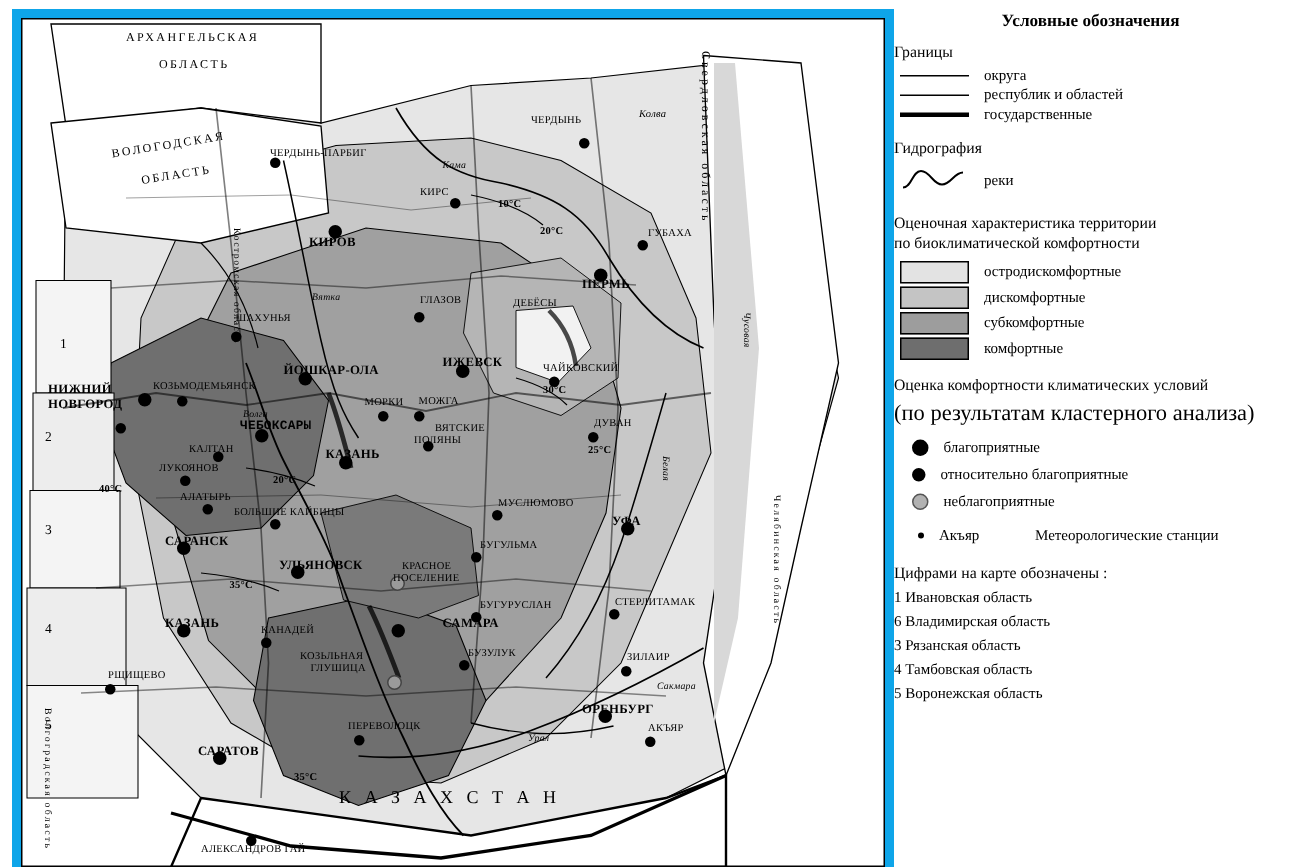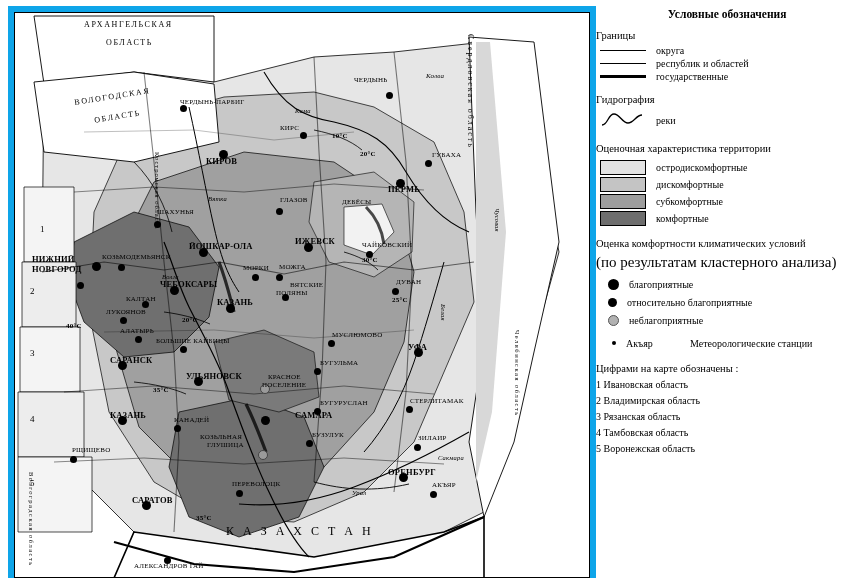--- a/index.html
+++ b/index.html
@@ -154,21 +154,21 @@
     <div class="dot d1" style="left:104px;top:404px;"></div>
     <div class="dot d1" style="left:247px;top:404px;"></div>
     <div class="dot d1" style="left:400px;top:336px;"></div>
     <div class="dot d1" style="left:385px;top:461px;"></div>
     <div class="dot d1" style="left:128px;top:489px;"></div>
 
     <div class="lbl city" style="left:192px;top:144px;">КИРОВ</div>
     <div class="lbl city" style="left:374px;top:172px;">ПЕРМЬ</div>
     <div class="lbl city" style="left:281px;top:224px;">ИЖЕВСК</div>
     <div class="lbl city" style="left:175px;top:229px;">ЙОШКАР-ОЛА</div>
-    <div class="lbl city" style="left:146px;top:267px;">ЧЕБОКСАРЫ</div>
+    <div class="lbl city" style="left:146px;top:267px;font-family:Liberation Mono, monospace;">ЧЕБОКСАРЫ</div>
     <div class="lbl city" style="left:203px;top:285px;">КАЗАНЬ</div>
     <div class="lbl city" style="left:18px;top:242px;">НИЖНИЙ</div>
     <div class="lbl city" style="left:18px;top:252px;">НОВГОРОД</div>
     <div class="lbl city" style="left:96px;top:343px;">САРАНСК</div>
     <div class="lbl city" style="left:172px;top:359px;">УЛЬЯНОВСК</div>
     <div class="lbl city" style="left:96px;top:398px;">КАЗАНЬ</div>
     <div class="lbl city" style="left:245px;top:398px;padding-left:36px;">САМАРА</div>
     <div class="lbl city" style="left:394px;top:330px;">УФА</div>
     <div class="lbl city" style="left:374px;top:455px;">ОРЕНБУРГ</div>
     <div class="lbl city" style="left:118px;top:483px;">САРАТОВ</div>
@@ -284,20 +284,21 @@
     <div class="lg-row">
       <span class="sw svg-ico">
         <svg width="48" height="20" viewBox="0 0 48 20">
           <path d="M4,16 C10,16 10,5 16,5 C22,5 24,14 30,14 C36,14 38,6 44,6" fill="none" stroke="#000" stroke-width="1.3"></path>
         </svg>
       </span>
       <span class="tx">реки</span>
     </div>
 
     <div class="lg-head lg-sec">Оценочная характеристика территории</div>
+    <div class="lg-head" style="margin-top:-2px;">по биоклиматической комфортности</div>
     <div class="lg-row" style="margin-top:6px;">
       <span class="sw box-sw" style="background:#e3e3e3;"></span>
       <span class="tx">остродискомфортные</span>
     </div>
     <div class="lg-row">
       <span class="sw box-sw" style="background:#c4c4c4;"></span>
       <span class="tx">дискомфортные</span>
     </div>
     <div class="lg-row">
       <span class="sw box-sw" style="background:#9d9d9d;"></span>
@@ -325,19 +326,19 @@
 
     <div class="lg-row" style="margin-top:12px;">
       <span class="sw dot-sw pt"></span>
       <span class="tx" style="width:64px;display:inline-block;">Акъяр</span>
       <span class="tx">Метеорологические станции</span>
     </div>
 
     <div class="lg-head lg-sec" style="margin-top:14px;">Цифрами на карте обозначены :</div>
     <div class="numlist">
       <div>1 Ивановская область</div>
-      <div>2 Владимирская область</div>
+      <div>6 Владимирская область</div>
       <div>3 Рязанская область</div>
       <div>4 Тамбовская область</div>
       <div>5 Воронежская область</div>
     </div>
   </div>
 </div>
 
 </body></html>

